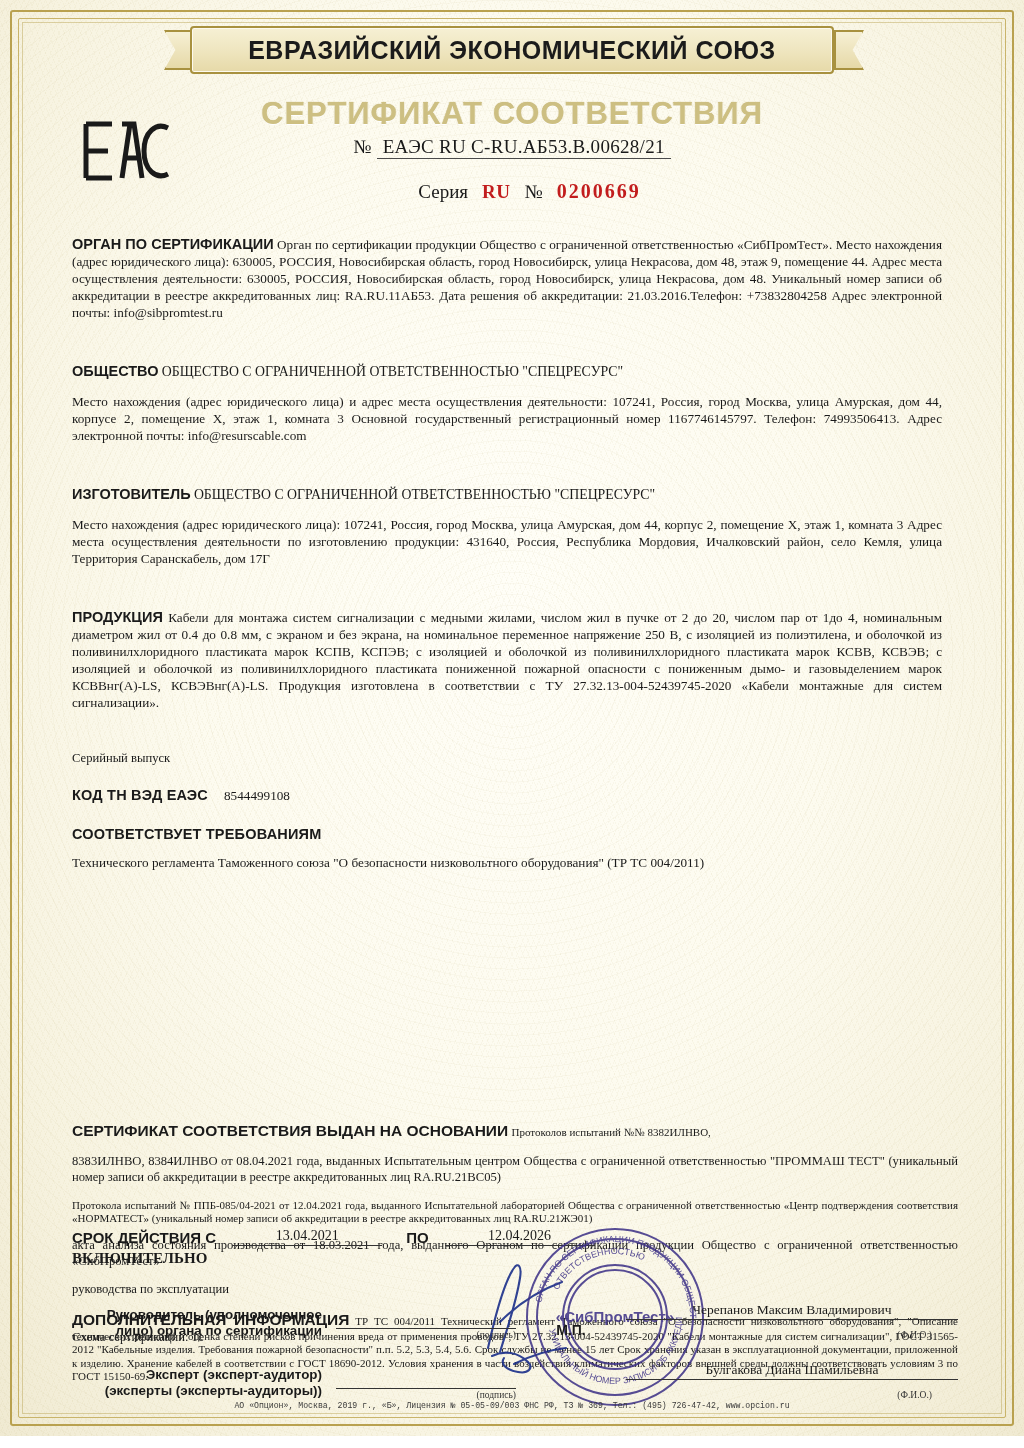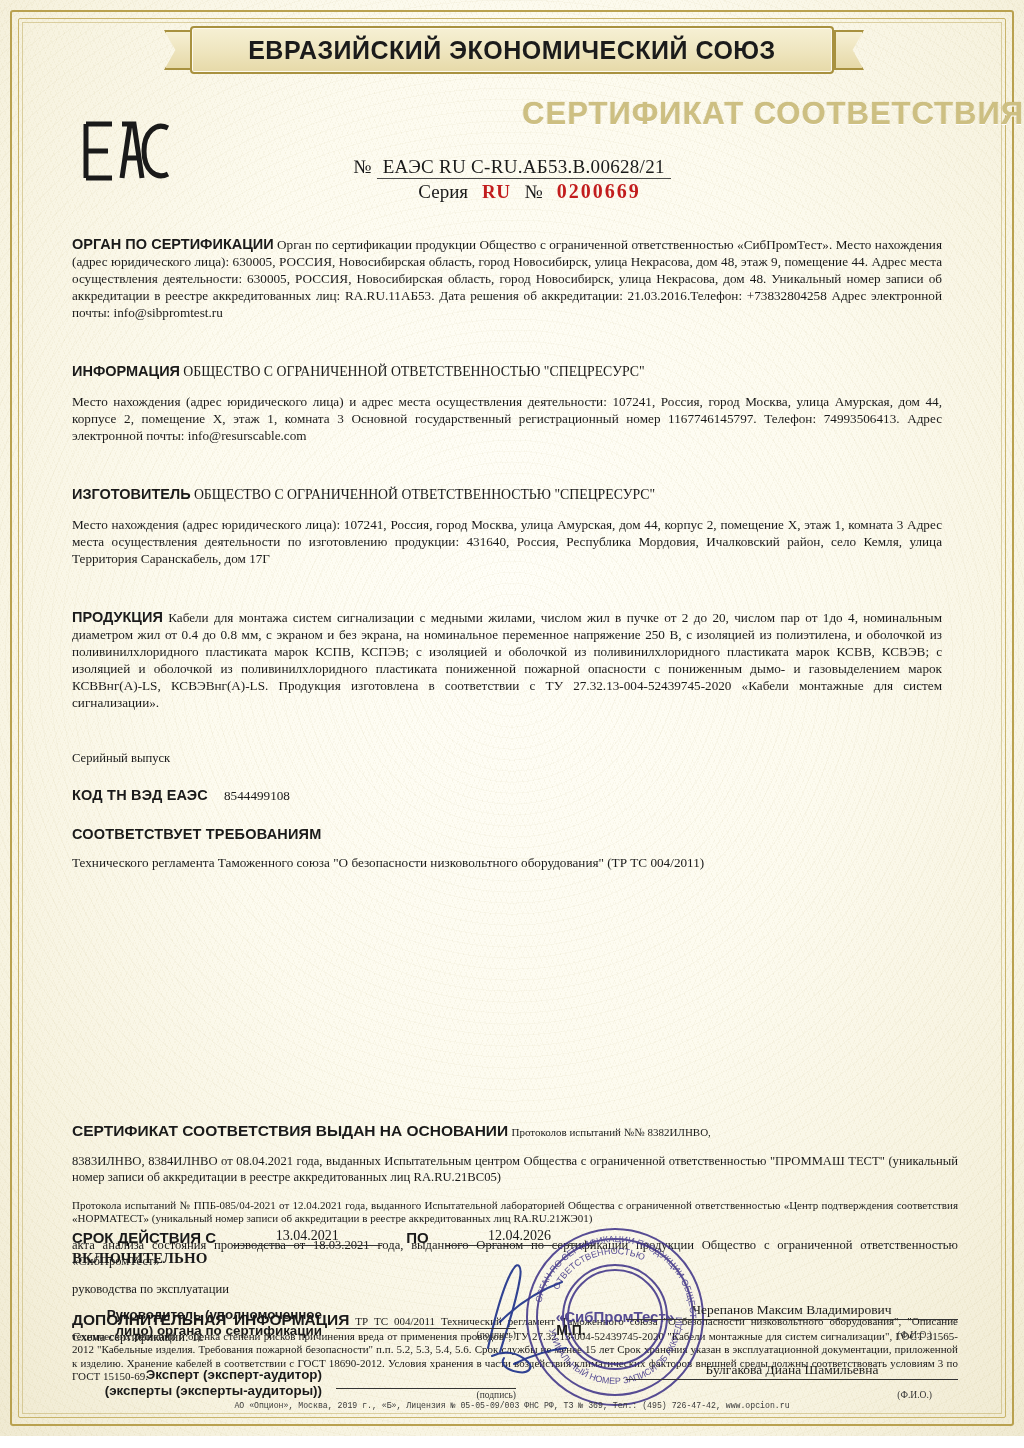--- a/index.html
+++ b/index.html
@@ -80,32 +80,32 @@
     letter-spacing: 0.5px;
     color: #1b1b1b;
     white-space: nowrap;
   }
 
   .cert-title {
     position: absolute;
     top: 96px;
     left: 0;
     right: 0;
-    text-align: right;
+    text-align: center;
     font-family: "Liberation Sans", sans-serif;
     font-weight: bold;
     font-size: 31px;
     letter-spacing: 1px;
     color: #cdbf82;
     text-shadow: 0 1px 0 #fff, 0 0 1px #b6a45f;
   }
 
   .cert-number {
     position: absolute;
-    top: 156px;
+    top: 136px;
     left: 0; right: 0;
     text-align: center;
     font-size: 19px;
     letter-spacing: 0.3px;
   }
   .cert-number .underline {
     border-bottom: 1px solid #4a4a4a;
     padding: 0 6px 1px 6px;
   }
   .serial-row {
@@ -356,21 +356,21 @@
       <p class="para">
         <span class="inline-head">ОРГАН ПО СЕРТИФИКАЦИИ</span>
         <span>Орган по сертификации продукции Общество с ограниченной ответственностью «СибПромТест». Место нахождения (адрес юридического лица): 630005, РОССИЯ, Новосибирская область, город Новосибирск, улица Некрасова, дом 48, этаж 9, помещение 44. Адрес места осуществления деятельности: 630005, РОССИЯ, Новосибирская область, город Новосибирск, улица Некрасова, дом 48. Уникальный номер записи об аккредитации в реестре аккредитованных лиц: RA.RU.11АБ53. Дата решения об аккредитации: 21.03.2016.Телефон: +73832804258 Адрес электронной почты: info@sibpromtest.ru</span>
       </p>
     </div>
 
     <div class="gap-m"></div>
 
     <div class="block">
       <p class="para">
-        <span class="inline-head">ИНФОРМАЦИЯ</span>
+        <span class="inline-head">ОБЩЕСТВО</span>
         <span style="font-size:13.8px">ОБЩЕСТВО С ОГРАНИЧЕННОЙ ОТВЕТСТВЕННОСТЬЮ "СПЕЦРЕСУРС"</span>
       </p>
       <p class="para">Место нахождения (адрес юридического лица) и адрес места осуществления деятельности: 107241, Россия, город Москва, улица Амурская, дом 44, корпусе 2, помещение X, этаж 1, комната 3 Основной государственный регистрационный номер 1167746145797. Телефон: 74993506413. Адрес электронной почты: info@resurscable.com</p>
     </div>
 
     <div class="gap-m"></div>
 
     <div class="block">
       <p class="para">
         <span class="inline-head">ИЗГОТОВИТЕЛЬ</span>

